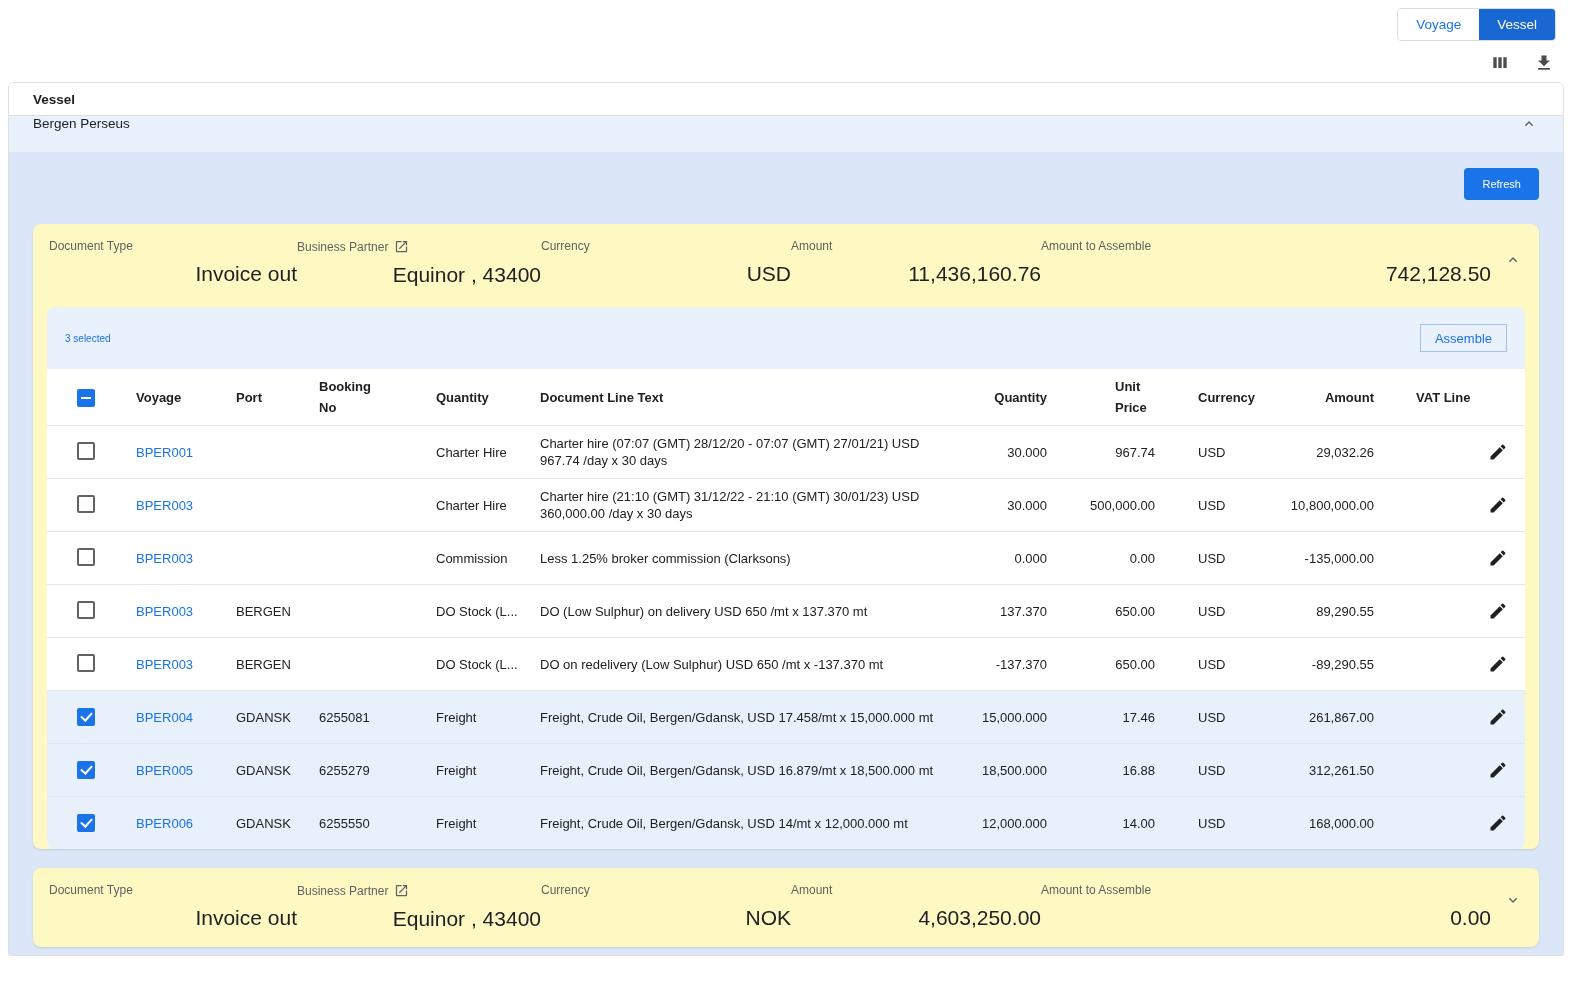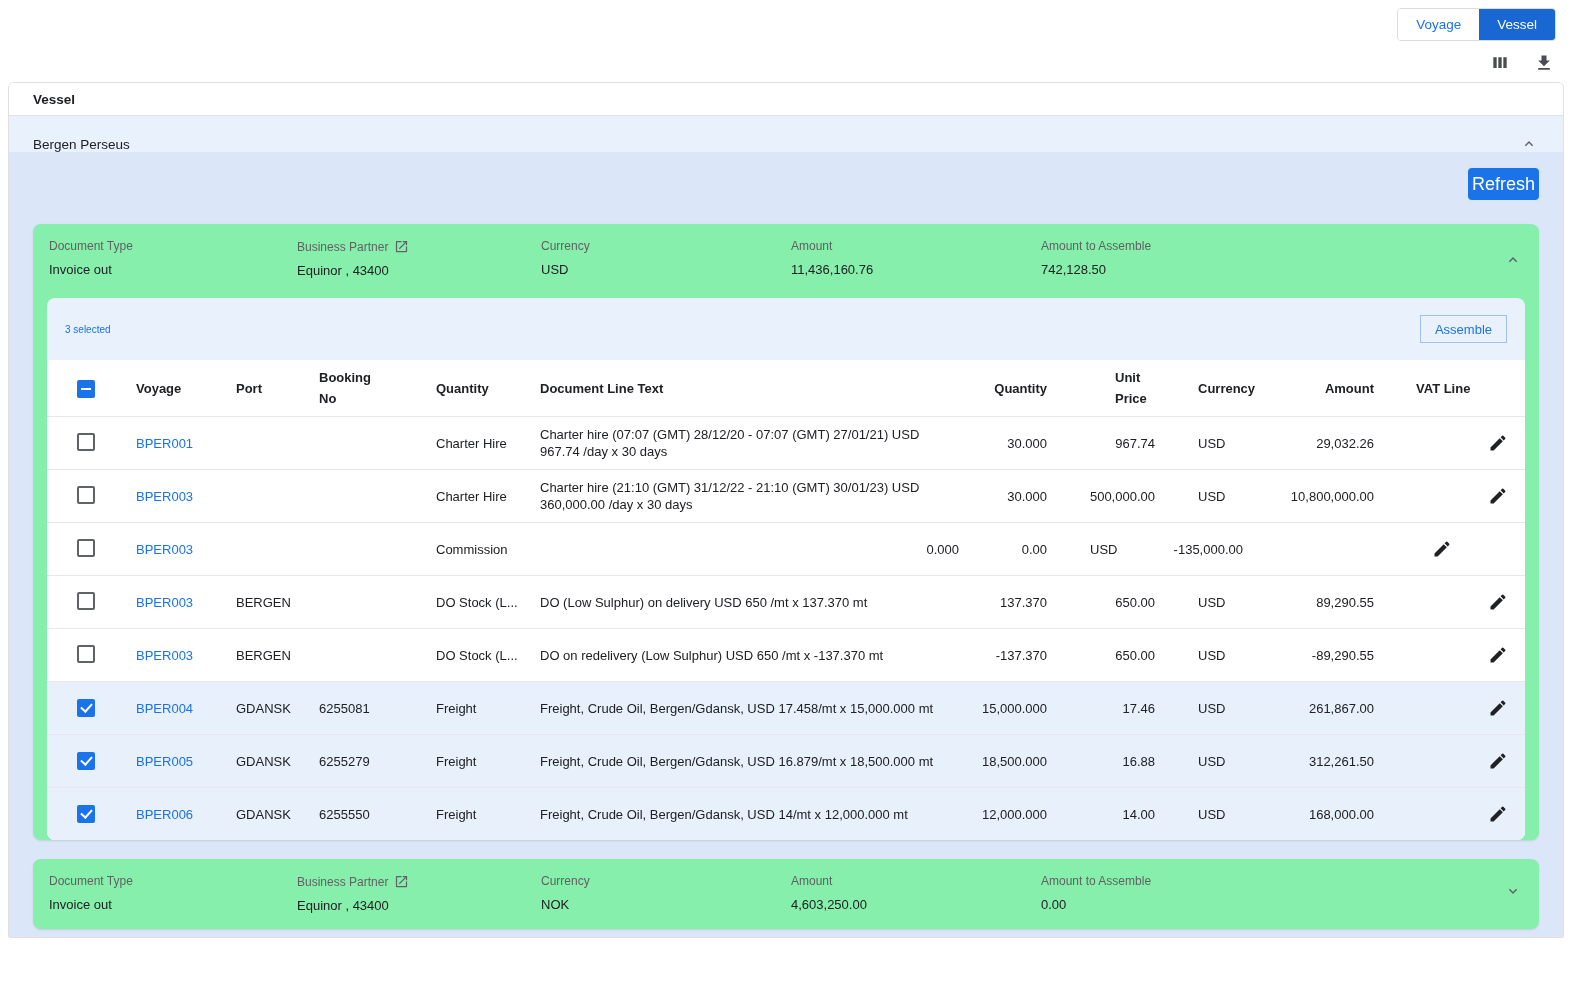--- a/index.html
+++ b/index.html
@@ -13,38 +13,38 @@
   .toggle-btn { border:none; background:#fff; color:#1a73e8; font-size:13.5px; padding:0 18px;
     font-family:inherit; cursor:pointer; display:flex; align-items:center; }
   .toggle-btn.selected { background:#1967d2; color:#fff; }
   .icon-row { display:flex; justify-content:flex-end; align-items:center; gap:24px; margin-top:12px; padding-right:2px; }
   .tool-icon { width:20px; height:20px; cursor:pointer; display:inline-flex; }
 
   
   .outer-card { margin:9px 8px 0 8px; border:1px solid #e0e0e0; border-radius:6px 6px 2px 2px; overflow:hidden; }
   .vessel-title { font-size:13.5px; font-weight:bold; padding:9px 24px 8px 24px; background:#fff;
     border-bottom:1px solid #e0e0e0; }
-  .vessel-row { background:#e9f1fc; height:36px; display:flex; align-items:flex-end;
+  .vessel-row { background:#e9f1fc; height:36px; display:flex; align-items:flex-start;
     justify-content:space-between; padding:0 26px 0 24px; font-size:13.5px; cursor:pointer; }
   .chev { width:16px; height:16px; display:inline-flex; }
 
   .expanded { background:#dbe7f8; padding:16px 24px 8px 24px; }
   .refresh-row { display:flex; justify-content:flex-end; margin-bottom:24px; }
   .refresh-btn { background:#1a73e8; color:#fff; border:none; border-radius:4px; height:32px;
-    padding:0 4px; font-size:18px; font-family:inherit; cursor:pointer; }
-
-  
-  .doc-card { background:#86efac; border-radius:8px; box-shadow:0 1px 2px rgba(60,64,67,.15); position:relative; }
+    padding:0 18px; font-size:11px; font-family:inherit; cursor:pointer; }
+
+  
+  .doc-card { background:#fef9c3; border-radius:8px; box-shadow:0 1px 2px rgba(60,64,67,.15); position:relative; }
   .doc-card + .doc-card { margin-top:16px; }
   .summary { display:flex; padding:15px 48px 20px 16px; }
   .summary .field { display:flex; flex-direction:column; gap:9px; }
   .summary .f1 { width:248px; } .summary .f2 { width:244px; } .summary .f3 { width:250px; }
   .summary .f4 { width:250px; } .summary .f5 { flex:1; }
   .flabel { font-size:12px; color:#616161; display:flex; align-items:center; gap:6px; }
-  .fvalue { font-size:13px; color:#202124; }
+  .fvalue { font-size:21px; color:#202124;text-align:right; }
   .summary-chev { position:absolute; right:18px; top:28px; cursor:pointer; }
   .collapsed-card .summary { padding-bottom:16px; }
   .collapsed-card .summary-chev { top:24px; }
 
   
   .inner { background:#e9f1fc; border-radius:8px; margin:0 14px 19px 14px; overflow:hidden; }
   .sel-toolbar { height:62px; display:flex; align-items:center; justify-content:space-between; padding:0 18px; }
   .sel-count { font-size:10px; color:#1a73e8; }
   .assemble-btn { background:transparent; border:1px solid #9ec1f0; color:#1a73e8; border-radius:0;
     height:28px; padding:0 14px; font-size:13px; font-family:inherit; cursor:pointer; }
@@ -216,20 +216,21 @@
       </span>
     </div>
   </div>
 
   <div class="trow">
     <div class="cell c-check"><span class="cb"></span></div>
     <div class="cell"><a class="voyage-link">BPER003</a></div>
     <div class="cell"></div>
     <div class="cell"></div>
     <div class="cell">Commission</div>
+    <div class="cell c-line">Less 1.25% broker commission (Clarksons)</div>
     <div class="cell num">0.000</div>
     <div class="cell num">0.00</div>
     <div class="cell c-curr">USD</div>
     <div class="cell num">-135,000.00</div>
     <div class="cell c-vat"></div>
     <div class="cell c-edit">
       <span class="edit-btn">
         <svg viewBox="0 0 24 24" fill="#202124">
                       <path d="M3 17.25V21h3.75L17.81 9.94l-3.75-3.75L3 17.25zM20.71 7.04c.39-.39.39-1.02 0-1.41l-2.34-2.34a1 1 0 0 0-1.41 0l-1.83 1.83 3.75 3.75 1.83-1.83z"></path>
                     </svg>

